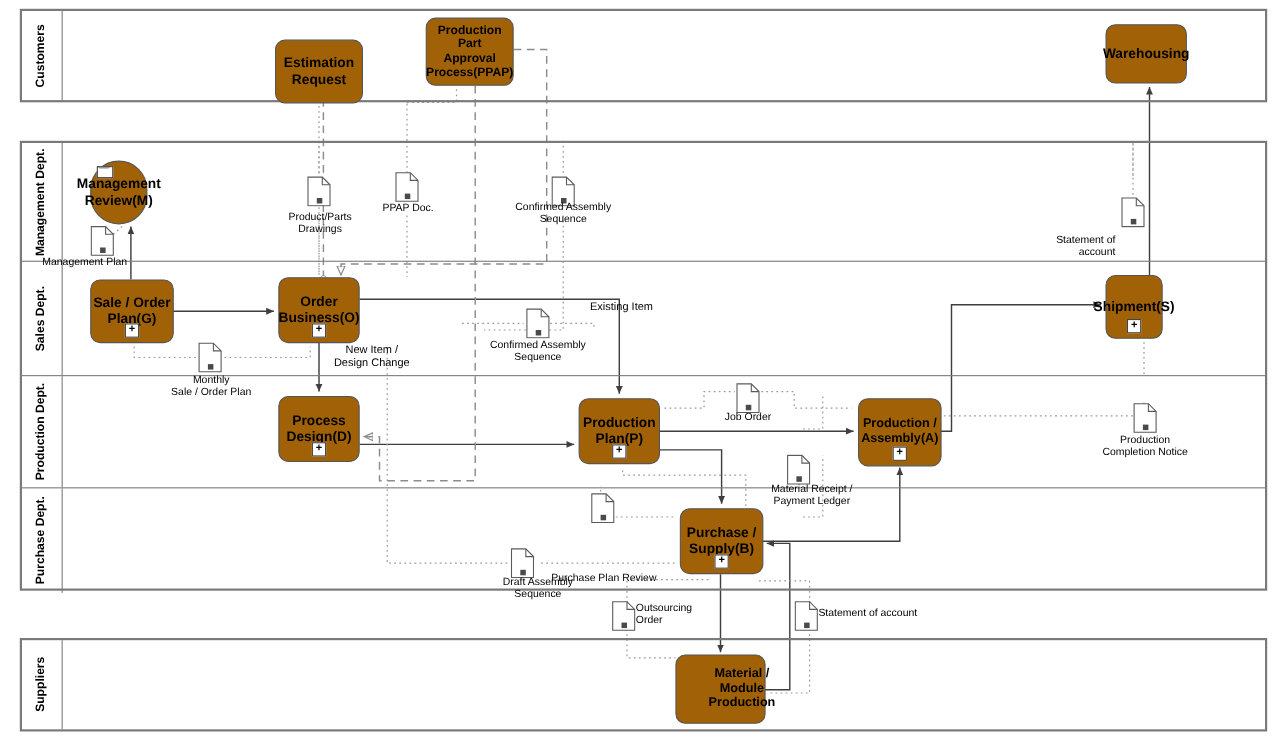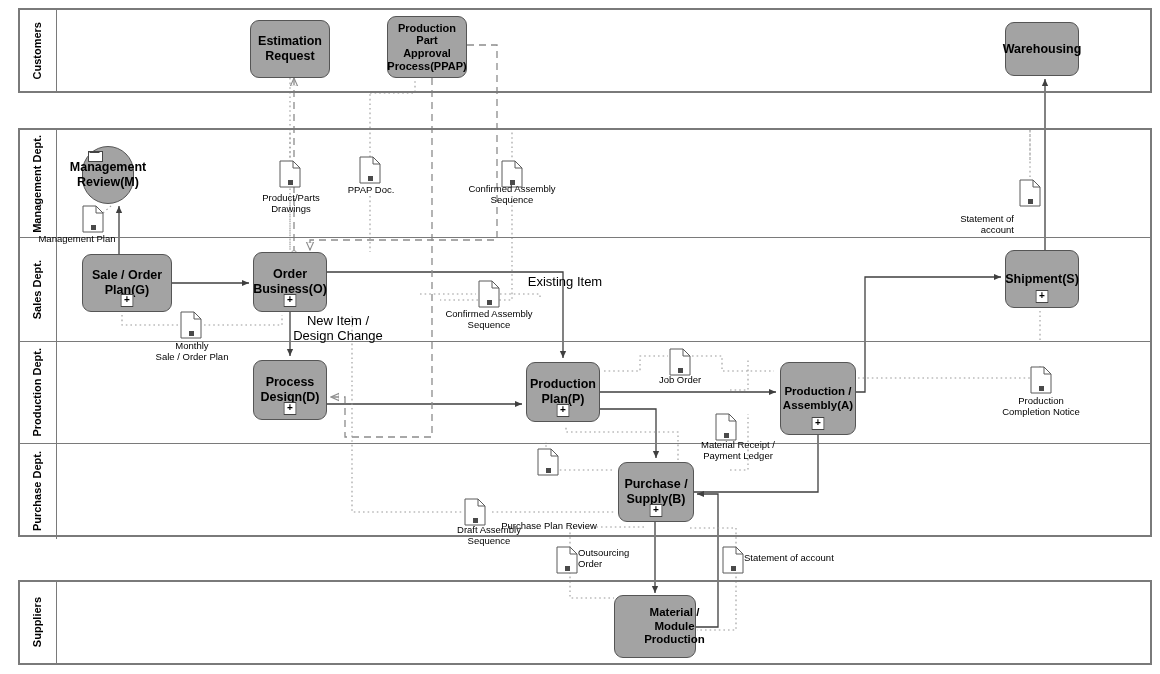--- a/index.html
+++ b/index.html
@@ -11,41 +11,41 @@
   .pool{position:absolute;border:2px solid #7a7a7a;background:transparent;box-sizing:border-box;}
   .lane{position:absolute;left:0;box-sizing:border-box;border-bottom:1px solid #7a7a7a;}
   .lane.last{border-bottom:none;}
   .lane-hdr{position:absolute;left:0;top:0;bottom:0;width:36px;
             border-right:1px solid #7a7a7a;display:flex;align-items:center;justify-content:center;}
   .lane-hdr span{writing-mode:vertical-rl;transform:rotate(180deg);
             font-size:11px;font-weight:bold;letter-spacing:0;line-height:1.05;text-align:center;}
 
   
   .task{position:absolute;box-sizing:border-box;border:1px solid #555;border-radius:9px;
-        background:#a3a3a3;display:flex;flex-direction:column;align-items:center;justify-content:center;
+        background:#a16207;display:flex;flex-direction:column;align-items:center;justify-content:center;
         font-size:12.5px;font-weight:bold;line-height:1.18;text-align:center;padding:2px 1px;}
   .task .tlabel{display:block;white-space:pre-line;}
   .task.small{font-size:11.5px;}
   .task.tight{font-size:11px;line-height:1.16;}
   .sub{position:absolute;left:50%;transform:translateX(-50%);bottom:4px;
        width:11px;height:11px;border:1px solid #444;background:#fff;
        font-size:10px;font-weight:bold;line-height:9px;text-align:center;}
   .msgicon{position:absolute;left:5px;top:4px;width:13px;height:9px;border:1px solid #444;background:#fff;}
   .msgicon:before{content:"";position:absolute;left:0;top:0;width:11px;height:7px;
        border-top:1px solid #444;
        clip-path:polygon(0 0,50% 70%,100% 0);}
 
   
   .doc{position:absolute;width:22px;height:28px;}
   .doclabel{position:absolute;font-size:9.5px;line-height:1.18;text-align:center;white-space:pre-line;color:#000;}
   .doclabel.lft{text-align:right;margin-top:32px;}
   .doclabel.rgt{text-align:left;}
 
   
-  .elabel{position:absolute;font-size:13px;line-height:1.18;text-align:center;white-space:pre-line;color:#000;}
+  .elabel{position:absolute;font-size:10px;line-height:1.18;text-align:center;white-space:pre-line;color:#000;}
 </style>
 </head>
 <body>
 
 <div id="stage">
 
   <svg id="wires" viewBox="0 0 1160 674" xmlns="http://www.w3.org/2000/svg">
     <defs>
       <marker id="arrF" viewBox="0 0 10 10" refX="9" refY="5" markerWidth="6" markerHeight="6" orient="auto-start-reverse">
         <path d="M0,1 L9,5 L0,9 z" fill="#3f3f3f"></path>
@@ -182,71 +182,71 @@
   </div>
 
   <div class="pool" style="left:18px; top:580px; width:1134px; height:85px;">
     <div class="lane last" style="top:0; height:100%; width:100%;">
       <div class="lane-hdr">
         <span>Suppliers</span>
       </div>
     </div>
   </div>
 
-  <div class="task" style="left:250px; top:20px; width:80px; height:58px;">
+  <div class="task" style="left:250px; top:36px; width:80px; height:58px;">
     <span class="tlabel">Estimation
 Request</span>
   </div>
 
   <div class="task tight" style="left:387px; top:16px; width:80px; height:62px;">
     <span class="tlabel">Production Part
 Approval
 Process(PPAP)</span>
   </div>
 
   <div class="task" style="left:1005px; top:22px; width:74px; height:54px;">
     <span class="tlabel">Warehousing</span>
   </div>
 
   <div class="task" style="left:82px; top:146px; width:52px; height:58px;border-radius:26px;">
     <span class="msgicon"></span>
     <span class="tlabel">Management
 Review(M)</span>
   </div>
 
-  <div class="task" style="left:82px; top:254px; width:90px; height:58px;">
+  <div class="task" style="left:82px; top:254px; width:76px; height:58px;">
     <span class="tlabel">Sale / Order
 Plan(G)</span>
     <span class="sub">+</span>
   </div>
 
   <div class="task" style="left:253px; top:252px; width:74px; height:60px;">
     <span class="tlabel">Order
 Business(O)</span>
     <span class="sub">+</span>
   </div>
 
-  <div class="task" style="left:1005px; top:250px; width:74px; height:58px;">
+  <div class="task" style="left:1005px; top:250px; width:52px; height:58px;">
     <span class="tlabel">Shipment(S)</span>
     <span class="sub">+</span>
   </div>
 
   <div class="task" style="left:253px; top:360px; width:74px; height:60px;">
     <span class="tlabel">Process
 Design(D)</span>
     <span class="sub">+</span>
   </div>
 
   <div class="task" style="left:526px; top:362px; width:74px; height:60px;">
     <span class="tlabel">Production
 Plan(P)</span>
     <span class="sub">+</span>
   </div>
 
-  <div class="task small" style="left:780px; top:362px; width:76px; height:73px;">
+  <div class="task small" style="left:780px; top:362px; width:76px; height:62px;">
     <span class="tlabel">Production /
 Assembly(A)</span>
     <span class="sub">+</span>
   </div>
 
   <div class="task" style="left:618px; top:462px; width:76px; height:60px;">
     <span class="tlabel">Purchase /
 Supply(B)</span>
     <span class="sub">+</span>
   </div>

